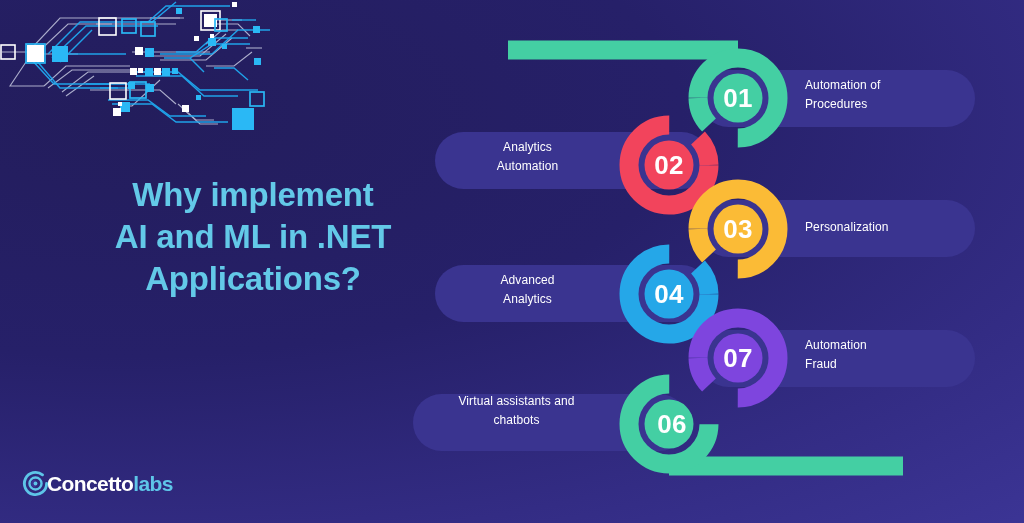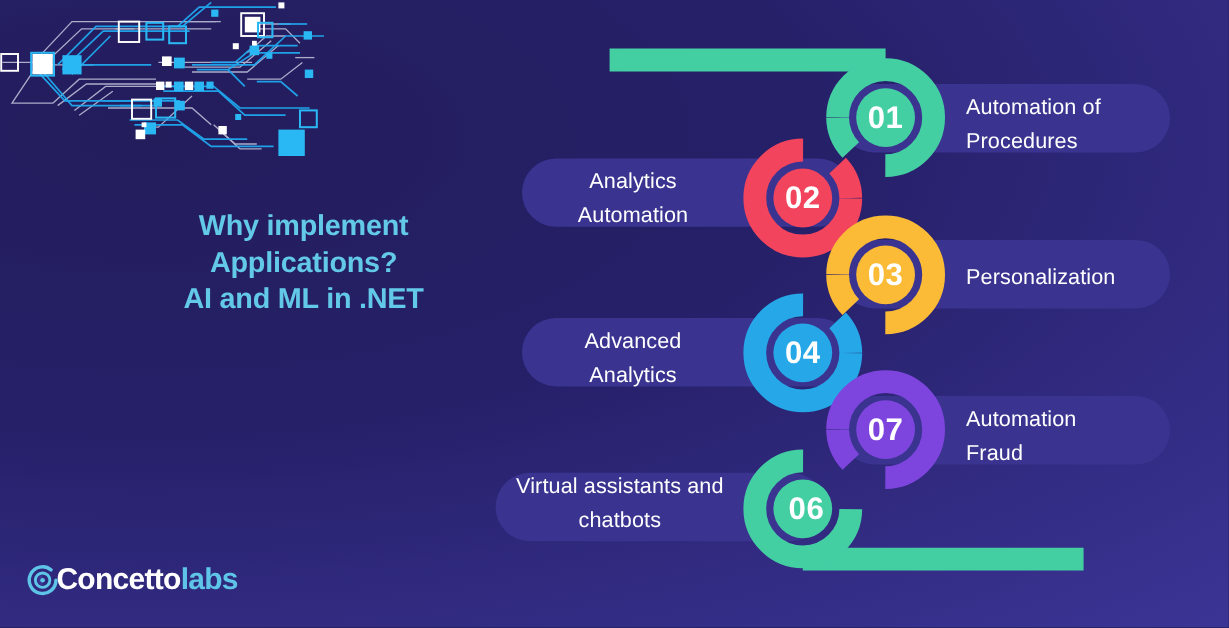--- a/index.html
+++ b/index.html
@@ -27,21 +27,21 @@
     height: 150px;
   }
   
   #headline {
     position: absolute;
     left: 58px;
     top: 174px;
     width: 390px;
     text-align: center;
     color: #63c9e8;
-    font-size: 24px;
+    font-size: 33px;
     line-height: 1.28;
     font-weight: bold;
     letter-spacing: -0.2px;
   }
   #headline .l {
     display: block;
     white-space: nowrap;
   }
   
   #logo {
@@ -52,40 +52,40 @@
     align-items: center;
     height: 34px;
   }
   #logo .mark {
     width: 27px;
     height: 27px;
     flex: 0 0 27px;
     position: relative;
   }
   #logo .word {
-    font-size: 25px;
+    font-size: 21px;
     font-weight: bold;
     letter-spacing: -0.6px;
     margin-left: -2px;
     line-height: 1;
   }
   #logo .w1 { color: #ffffff; }
   #logo .w2 { color: #5ec5e8; }
   
   #flow {
     position: absolute;
     left: 0;
     top: 0;
     width: 1024px;
     height: 523px;
   }
   .pill-label {
     position: absolute;
     color: #ffffff;
-    font-size: 18px;
+    font-size: 12px;
     line-height: 1.55;
     letter-spacing: 0.1px;
     pointer-events: none;
   }
   .pill-label.right { text-align: left; }
   .pill-label.left  { text-align: center; }
   .num {
     position: absolute;
     color: #ffffff;
     font-size: 26px;
@@ -192,22 +192,22 @@
       <rect x="141" y="22" width="14" height="14"></rect>
       <rect x="26" y="44" width="19" height="19"></rect>
       <rect x="130" y="82" width="16" height="16"></rect>
       <rect x="250" y="92" width="14" height="14"></rect>
       <rect x="215" y="19" width="12" height="12"></rect>
     </g>
   </svg>
 
   <div id="headline">
     <span class="l">Why implement</span>
+    <span class="l">AI and ML in .NET</span>
     <span class="l">Applications?</span>
-    <span class="l">AI and ML in .NET</span>
   </div>
 
   <div id="logo">
     <svg class="mark" viewBox="0 0 34 34" fill="none">
       <path d="M31 17a14 14 0 1 1-5.2-10.9" stroke="#5ec5e8" stroke-width="3.6" fill="none" stroke-linecap="round"></path>
       <circle cx="17" cy="17" r="7.6" fill="none" stroke="#5ec5e8" stroke-width="3"></circle>
       <path d="M17 11.6 a5.4 5.4 0 0 0 0 10.8 z" fill="#3b3594"></path>
       <circle cx="17" cy="17" r="2.4" fill="#5ec5e8"></circle>
     </svg>
     <div class="word"><span class="w1">Concetto</span><span class="w2">labs</span></div>

